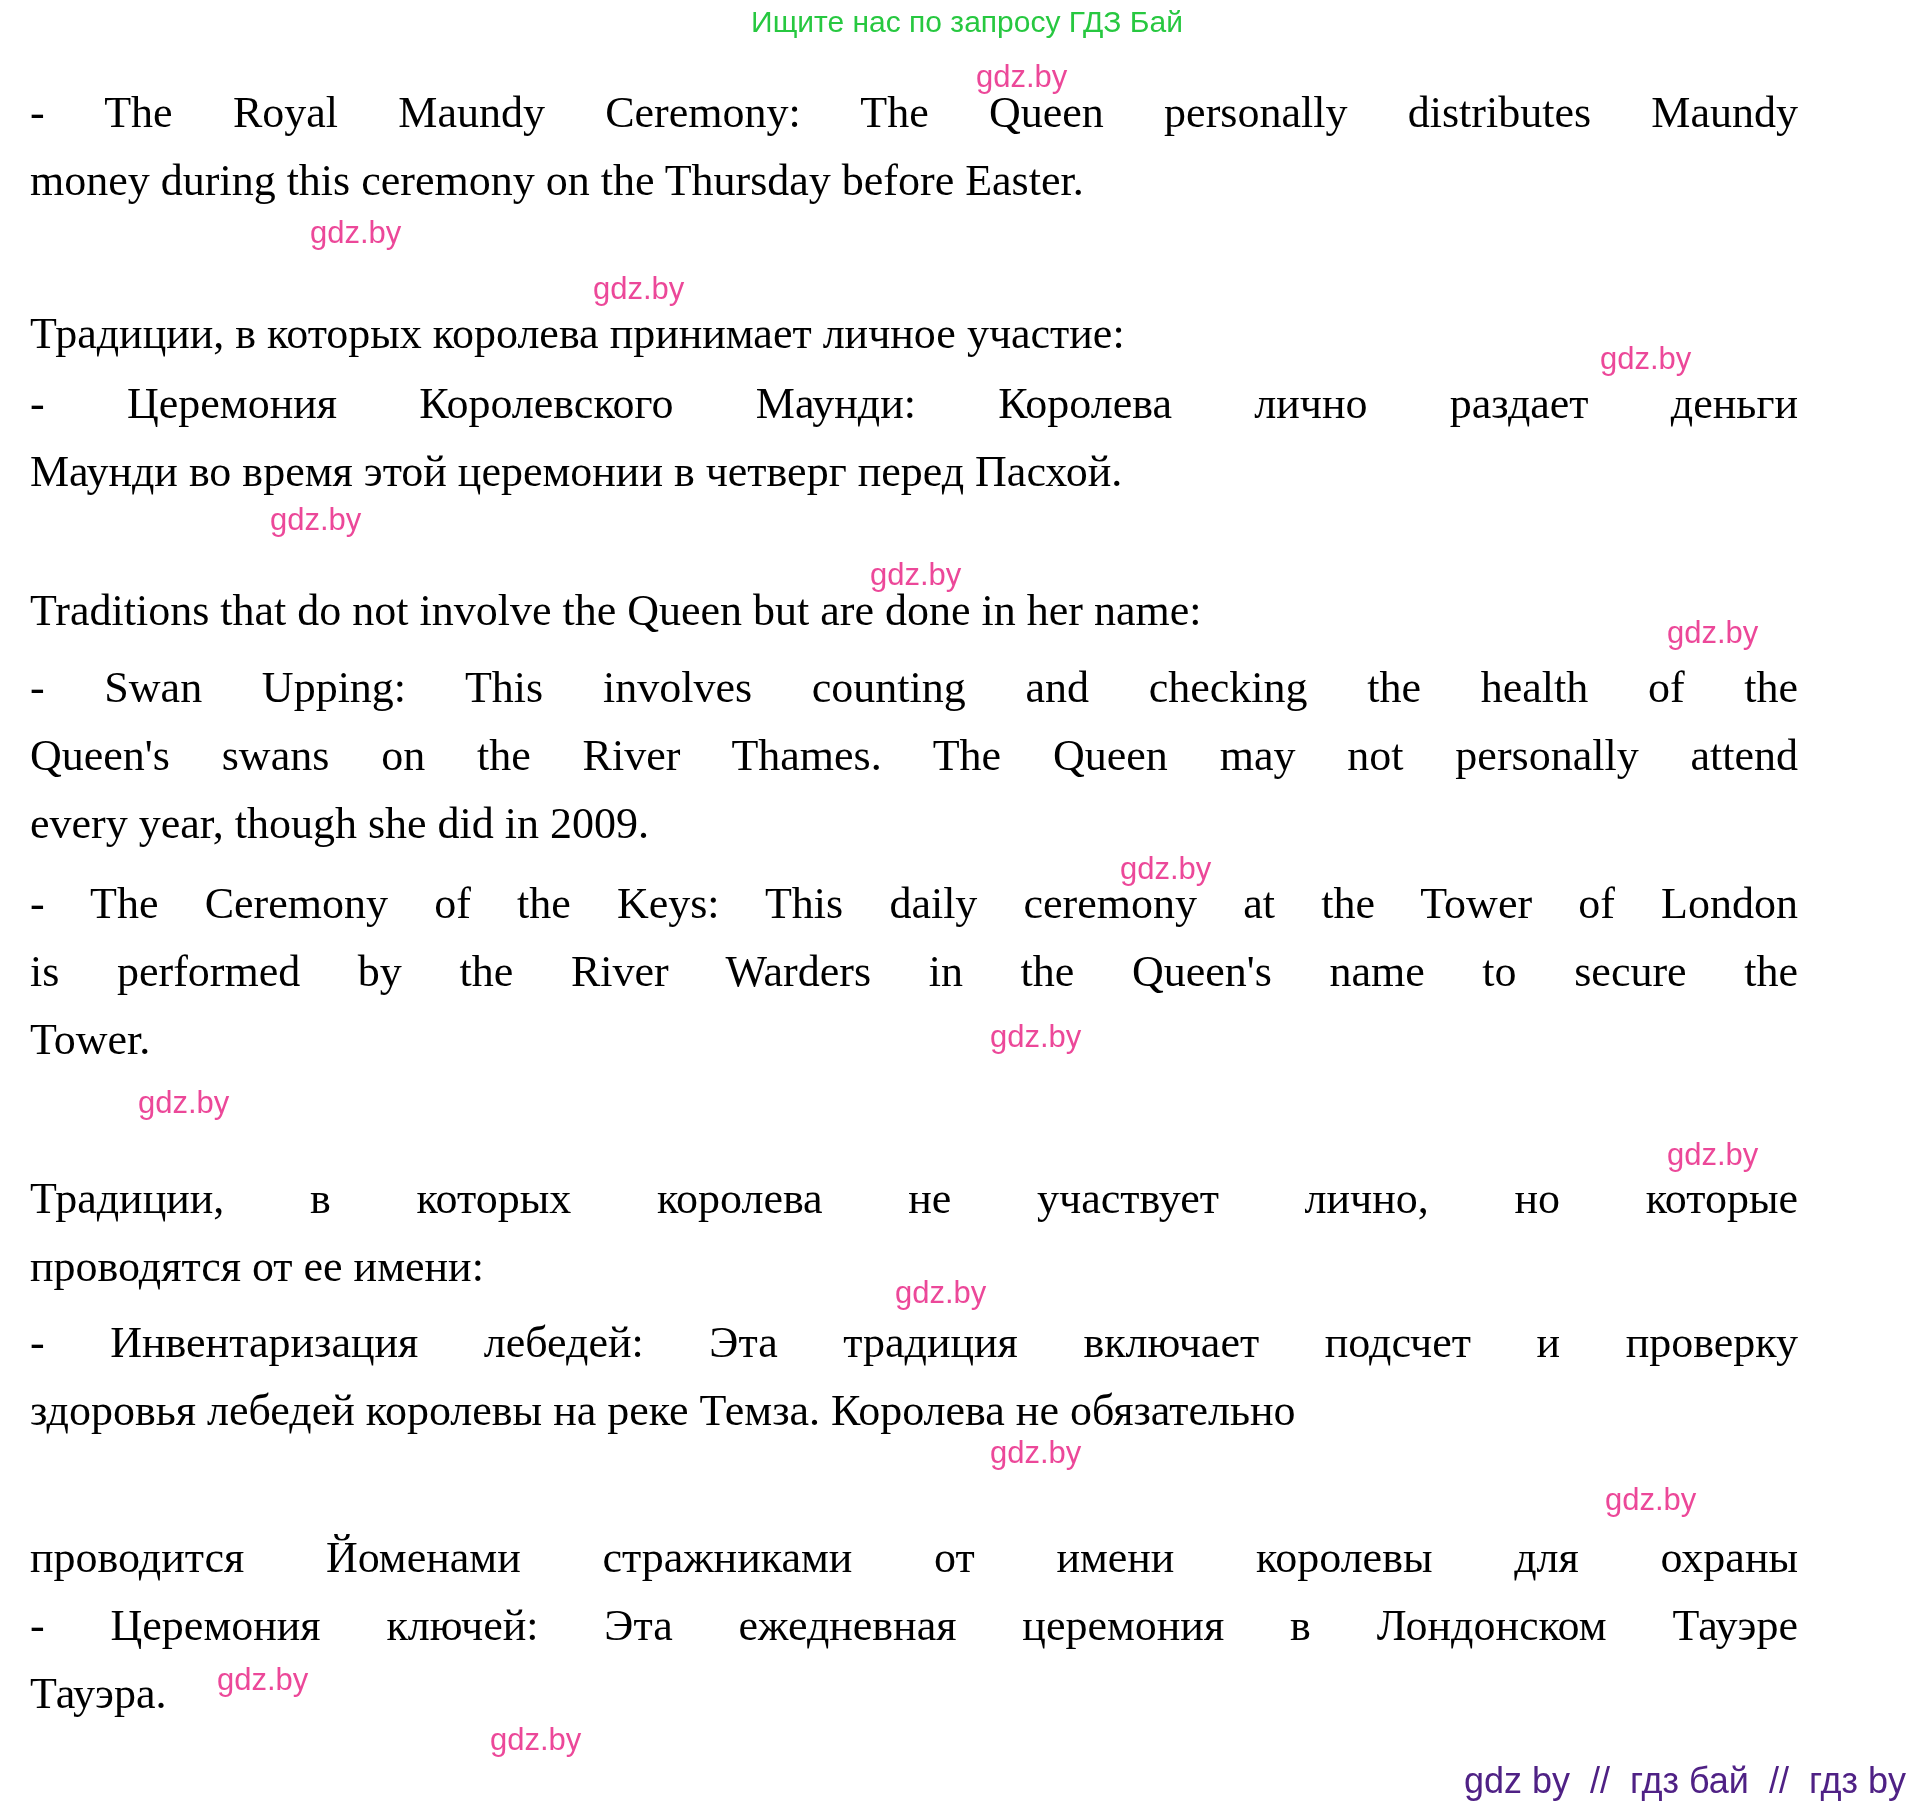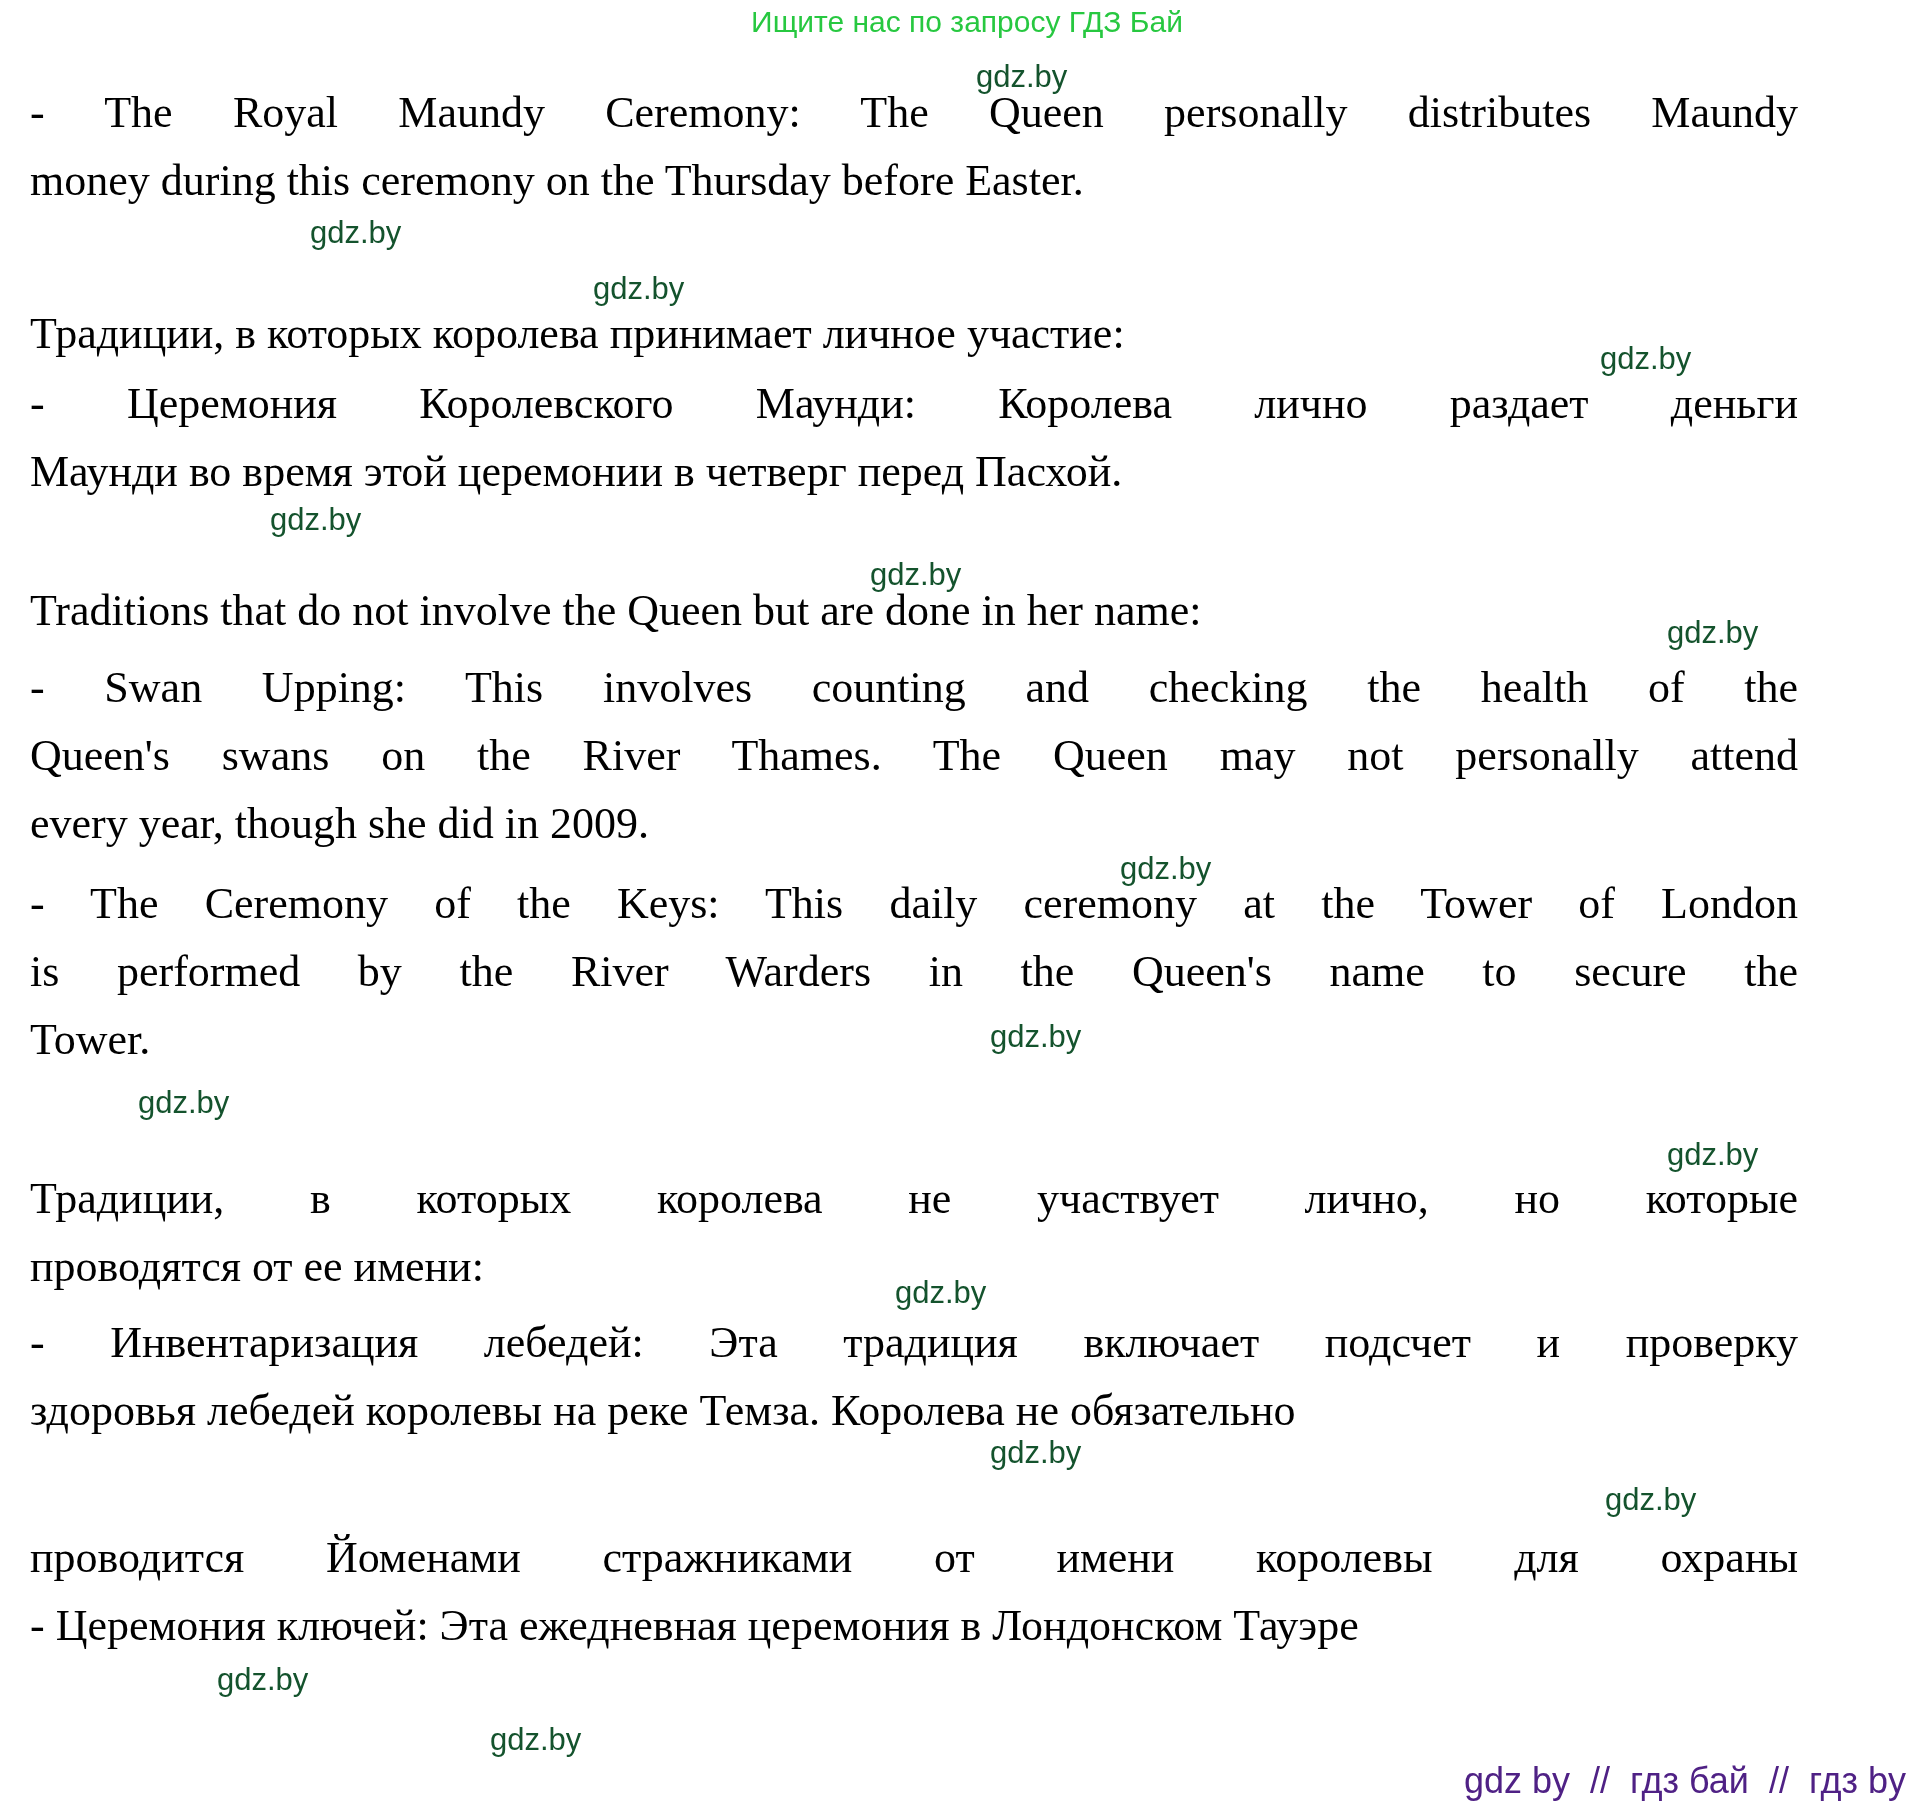--- a/index.html
+++ b/index.html
@@ -32,21 +32,21 @@
     text-align:justify;
     text-align-last:justify;
   }
   .tline:last-child{
     text-align-last:left;
   }
   .wm{
     position:absolute;
     font-family:"Liberation Sans","DejaVu Sans",sans-serif;
     font-size:31px; line-height:34px;
-    color:#14532d;
+    color:#ec4899;
     white-space:nowrap;
     text-align:center;
   }
   .footer{
     position:absolute;
     top:1761px; left:0; width:100%;
     text-align:right;
     font-family:"Liberation Sans","DejaVu Sans",sans-serif;
     font-size:36px; line-height:40px;
     color:#4f2185;
@@ -97,20 +97,21 @@
       </div>
 
     <div class="para" style="top:1309px">
         <div class="tline">- Инвентаризация лебедей: Эта традиция включает подсчет и проверку</div>
         <div class="tline">здоровья лебедей королевы на реке Темза. Королева не обязательно</div>
       </div>
 
     <div class="para" style="top:1524px">
         <div class="tline">проводится Йоменами стражниками от имени королевы для охраны</div>
         <div class="tline">- Церемония ключей: Эта ежедневная церемония в Лондонском Тауэре</div>
+        <div class="tline">Тауэра.</div>
       </div>
   </div>
 
   <div id="wm-layer">
       <span class="wm" style="left: 976px; top: 60px;">gdz.by</span>
       <span class="wm" style="left: 310px; top: 216px;">gdz.by</span>
       <span class="wm" style="left: 593px; top: 272px;">gdz.by</span>
       <span class="wm" style="left: 1600px; top: 342px;">gdz.by</span>
       <span class="wm" style="left: 270px; top: 503px;">gdz.by</span>
       <span class="wm" style="left: 870px; top: 558px;">gdz.by</span>

